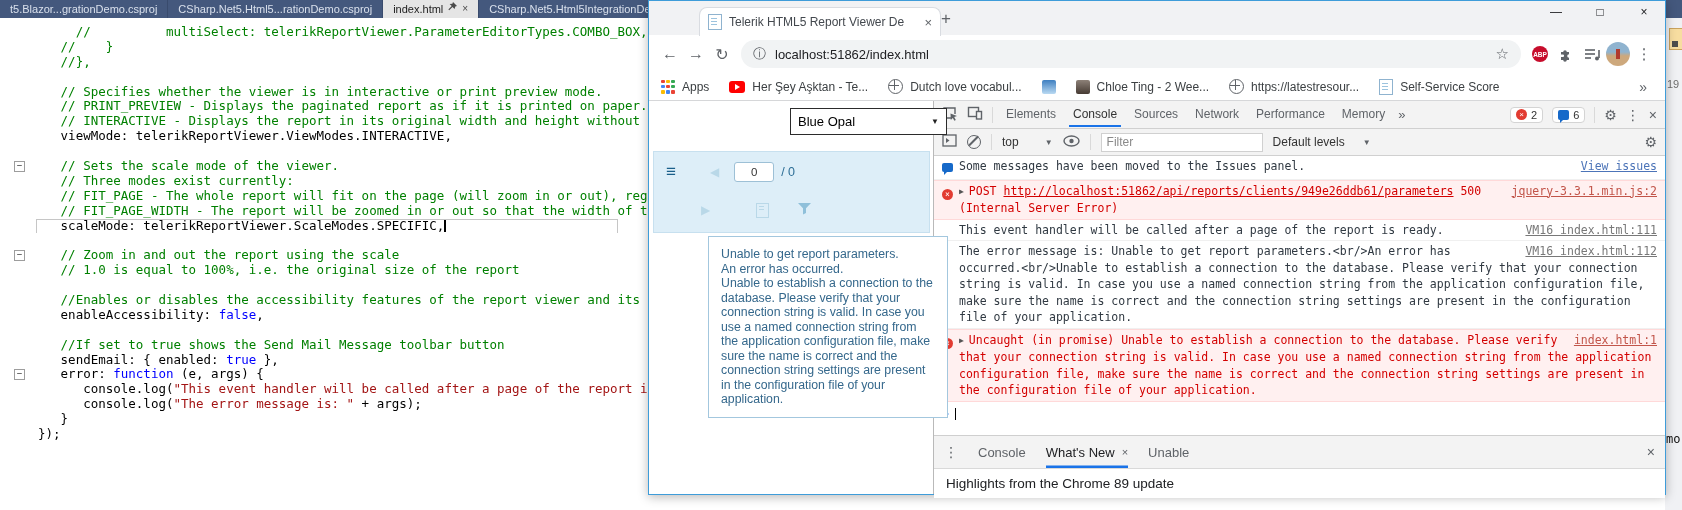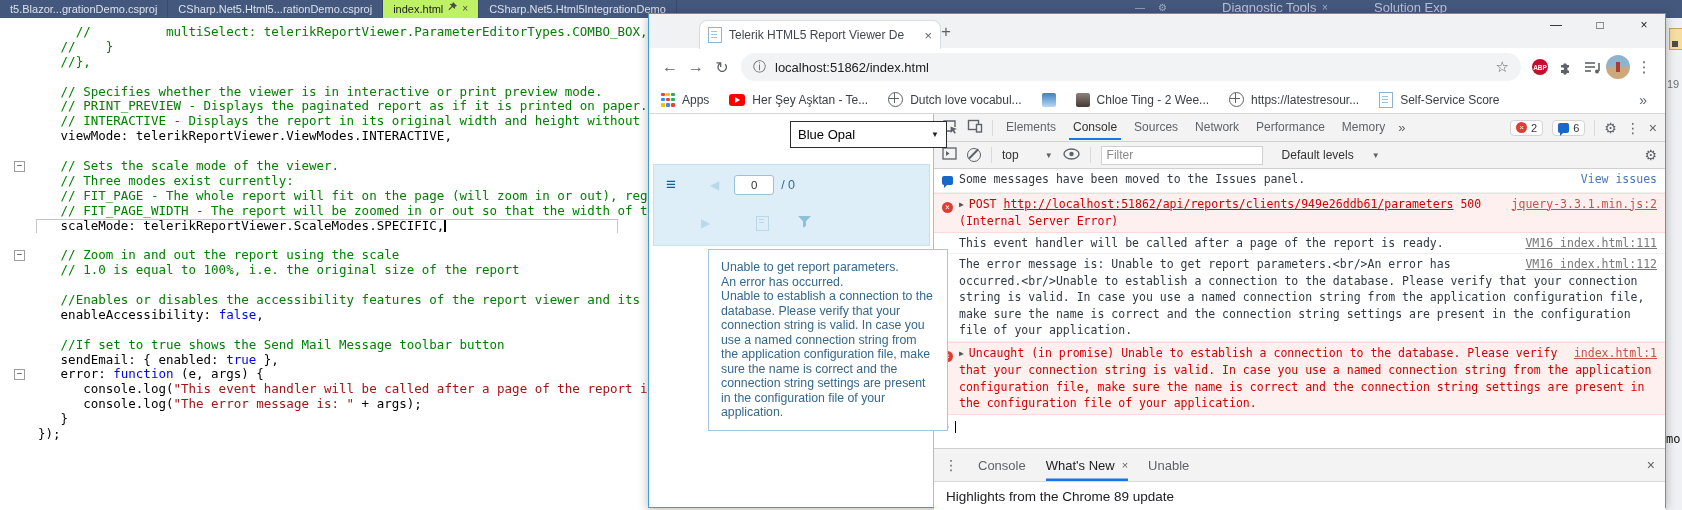--- a/index.html
+++ b/index.html
@@ -4,21 +4,21 @@
 <style>
   html,body{margin:0;padding:0;}
   body{width:1682px;height:510px;position:relative;overflow:hidden;background:#fff;
        font-family:"Liberation Sans",sans-serif;-webkit-font-smoothing:antialiased;}
 
   
   .vs-tabbar{position:absolute;left:0;top:0;width:100%;height:18px;background:#44587d;
              display:flex;z-index:1;}
   .vs-tab{display:flex;align-items:center;gap:5px;padding:0 10px;font-size:11px;line-height:18px;
           color:#d9e0ec;background:#44587d;border-right:1px solid #394b6d;white-space:nowrap;}
-  .vs-tab.active{background:#bef264;color:#1c1c1c;}
+  .vs-tab.active{background:#e5e5e5;color:#1c1c1c;}
   .vs-tab .tbi{font-size:10px;color:#4a4a4a;}
   .vs-frag{position:absolute;top:0;font-size:13px;line-height:16px;color:#b6c1d6;white-space:nowrap;}
   .vs-frag.ic{color:#9fb0c9;font-size:10px;}
 
   .vs-editor{position:absolute;left:0;top:18px;right:0;bottom:0;background:#fff;z-index:0;}
   .code{padding-top:7px;font-family:"DejaVu Sans Mono",monospace;font-size:12.5px;line-height:14.9px;}
   .cl{height:14.9px;position:relative;white-space:pre;padding-left:38px;max-width:908px;overflow:hidden;}
   .cl .seg.c{color:#008000;} .cl .seg.k{color:#0000ff;} .cl .seg.s{color:#a31515;} .cl .seg.p{color:#000;}
   .cl .fold{position:absolute;left:14px;top:2px;width:9px;height:9px;border:1px solid #9d9d9d;
             background:#fff;color:#3a3a3a;font-size:9px;line-height:7px;text-align:center;}
@@ -28,21 +28,21 @@
 
   .vs-strip{position:absolute;right:0;top:18px;width:17px;bottom:0;background:#f0f1f4;z-index:2;}
   .strip-icon{position:absolute;right:0;top:10px;width:12px;height:20px;background:#f7dda0;
               border:1px solid #caa35e;border-right:none;}
   .strip-icon::after{content:"";position:absolute;left:2px;bottom:2px;width:6px;height:6px;background:#4d4d4d;}
   .strip-top{position:absolute;left:2px;top:60px;font-size:11px;color:#6e6e6e;white-space:nowrap;}
   .strip-bottom{position:absolute;left:1px;top:414px;font-size:12px;color:#111;
                 font-family:"DejaVu Sans Mono",monospace;white-space:nowrap;}
 
   
-  .chrome{position:absolute;left:648px;top:13px;width:1016px;height:493px;background:#f1f2f4;
+  .chrome{position:absolute;left:648px;top:0;width:1016px;height:493px;background:#f1f2f4;
           border:1px solid #3e9cd9;box-shadow:0 2px 10px rgba(0,0,0,.28);z-index:10;
           display:flex;flex-direction:column;}
   
   .tabstrip{height:34px;position:relative;flex:none;}
   .btab{position:absolute;left:50px;top:6px;height:28px;width:224px;background:#fff;
         border:1px solid #d9dce1;border-bottom:none;border-radius:8px 8px 0 0;
         display:flex;align-items:center;padding:0 8px;gap:7px;}
   .btab-title{flex:1;font-size:12px;color:#43484e;white-space:nowrap;overflow:hidden;}
   .btab-x{font-size:13px;color:#5f6368;flex:none;}
   .newtab{position:absolute;left:292px;top:8px;font-size:17px;color:#5f6368;}
@@ -123,39 +123,39 @@
   .dtic{font-size:14px;color:#5f6368;}
   .dtb2{height:26px;flex:none;background:#f3f3f3;border-bottom:1px solid #d0d0d0;display:flex;
         align-items:center;padding:0 8px;gap:10px;font-size:12px;color:#333;}
   .blocked{width:12px;height:12px;border:1.5px solid #5f6368;border-radius:50%;position:relative;}
   .blocked::after{content:"";position:absolute;left:-1px;top:4.4px;width:13px;height:1.5px;
                   background:#5f6368;transform:rotate(-45deg);}
   .ctxsel{display:flex;align-items:center;gap:26px;color:#333;}
   .ctxsel .car,.lvl .car{font-size:8px;color:#5f6368;}
   .flt{width:150px;height:17px;background:#fff;border:1px solid #d0d0d0;font-size:12px;color:#8a8a8a;
        padding:0 5px;line-height:17px;}
-  .lvl{display:flex;align-items:center;gap:18px;margin-left:9px;}
+  .lvl{display:flex;align-items:center;gap:18px;}
   .dtb2 .gear2{margin-left:auto;}
 
   .dtconsole{flex:1;min-height:0;overflow:hidden;background:#fff;
              font-family:"DejaVu Sans Mono",monospace;font-size:11.5px;line-height:16.5px;color:#303942;}
   .msg{display:flex;padding:2px 8px;border-bottom:1px solid #f0f0f0;}
   .msg .ic{flex:none;width:17px;padding-top:2px;}
   .msg .tx{flex:1;min-width:0;}
   .msg .src{float:right;margin-left:12px;text-decoration:underline;color:#787878;white-space:nowrap;}
   .msg.error{background:#fff0f0;border-top:1px solid #ffd9d9;border-bottom:1px solid #ffd9d9;color:#d30000;}
   .msg.error .src{color:#c2554a;}
   .msg .exp{display:inline-block;font-size:8px;color:#555;margin-right:5px;vertical-align:1px;}
   .msg .lnk{text-decoration:underline;}
   .errico{display:inline-block;width:11px;height:11px;border-radius:50%;background:#e23b31;color:#fff;
           font-size:8px;line-height:11px;text-align:center;}
   .spico{display:inline-block;width:11px;height:9px;background:#1669c9;border-radius:2px;position:relative;}
   .spico::after{content:"";position:absolute;left:2px;bottom:-3px;border-left:3px solid #1669c9;
                 border-bottom:3px solid transparent;}
-  .vlink{float:right;margin-left:12px;color:#4c74b8;white-space:nowrap;}
+  .vlink{float:right;margin-left:12px;text-decoration:underline;color:#4c74b8;white-space:nowrap;}
   .prompt{display:flex;align-items:center;padding:4px 8px;gap:6px;}
   .prompt .chev{color:#4285f4;font-weight:bold;}
   .pcaret{display:inline-block;width:1px;height:12px;background:#000;}
 
   .drawer{flex:none;height:58px;border-top:1px solid #cfcfcf;display:flex;flex-direction:column;}
   .drawbar{height:32px;flex:none;background:#f3f3f3;border-bottom:1px solid #d9d9d9;display:flex;
            align-items:center;gap:20px;padding:0 10px;font-size:13px;color:#5f6368;}
   .dwtab{position:relative;line-height:31px;white-space:nowrap;display:flex;align-items:center;gap:7px;}
   .dwtab.on{color:#202124;box-shadow:inset 0 -2.5px 0 #1a73e8;}
   .dwtab .dwx{font-size:11px;color:#5f6368;}

